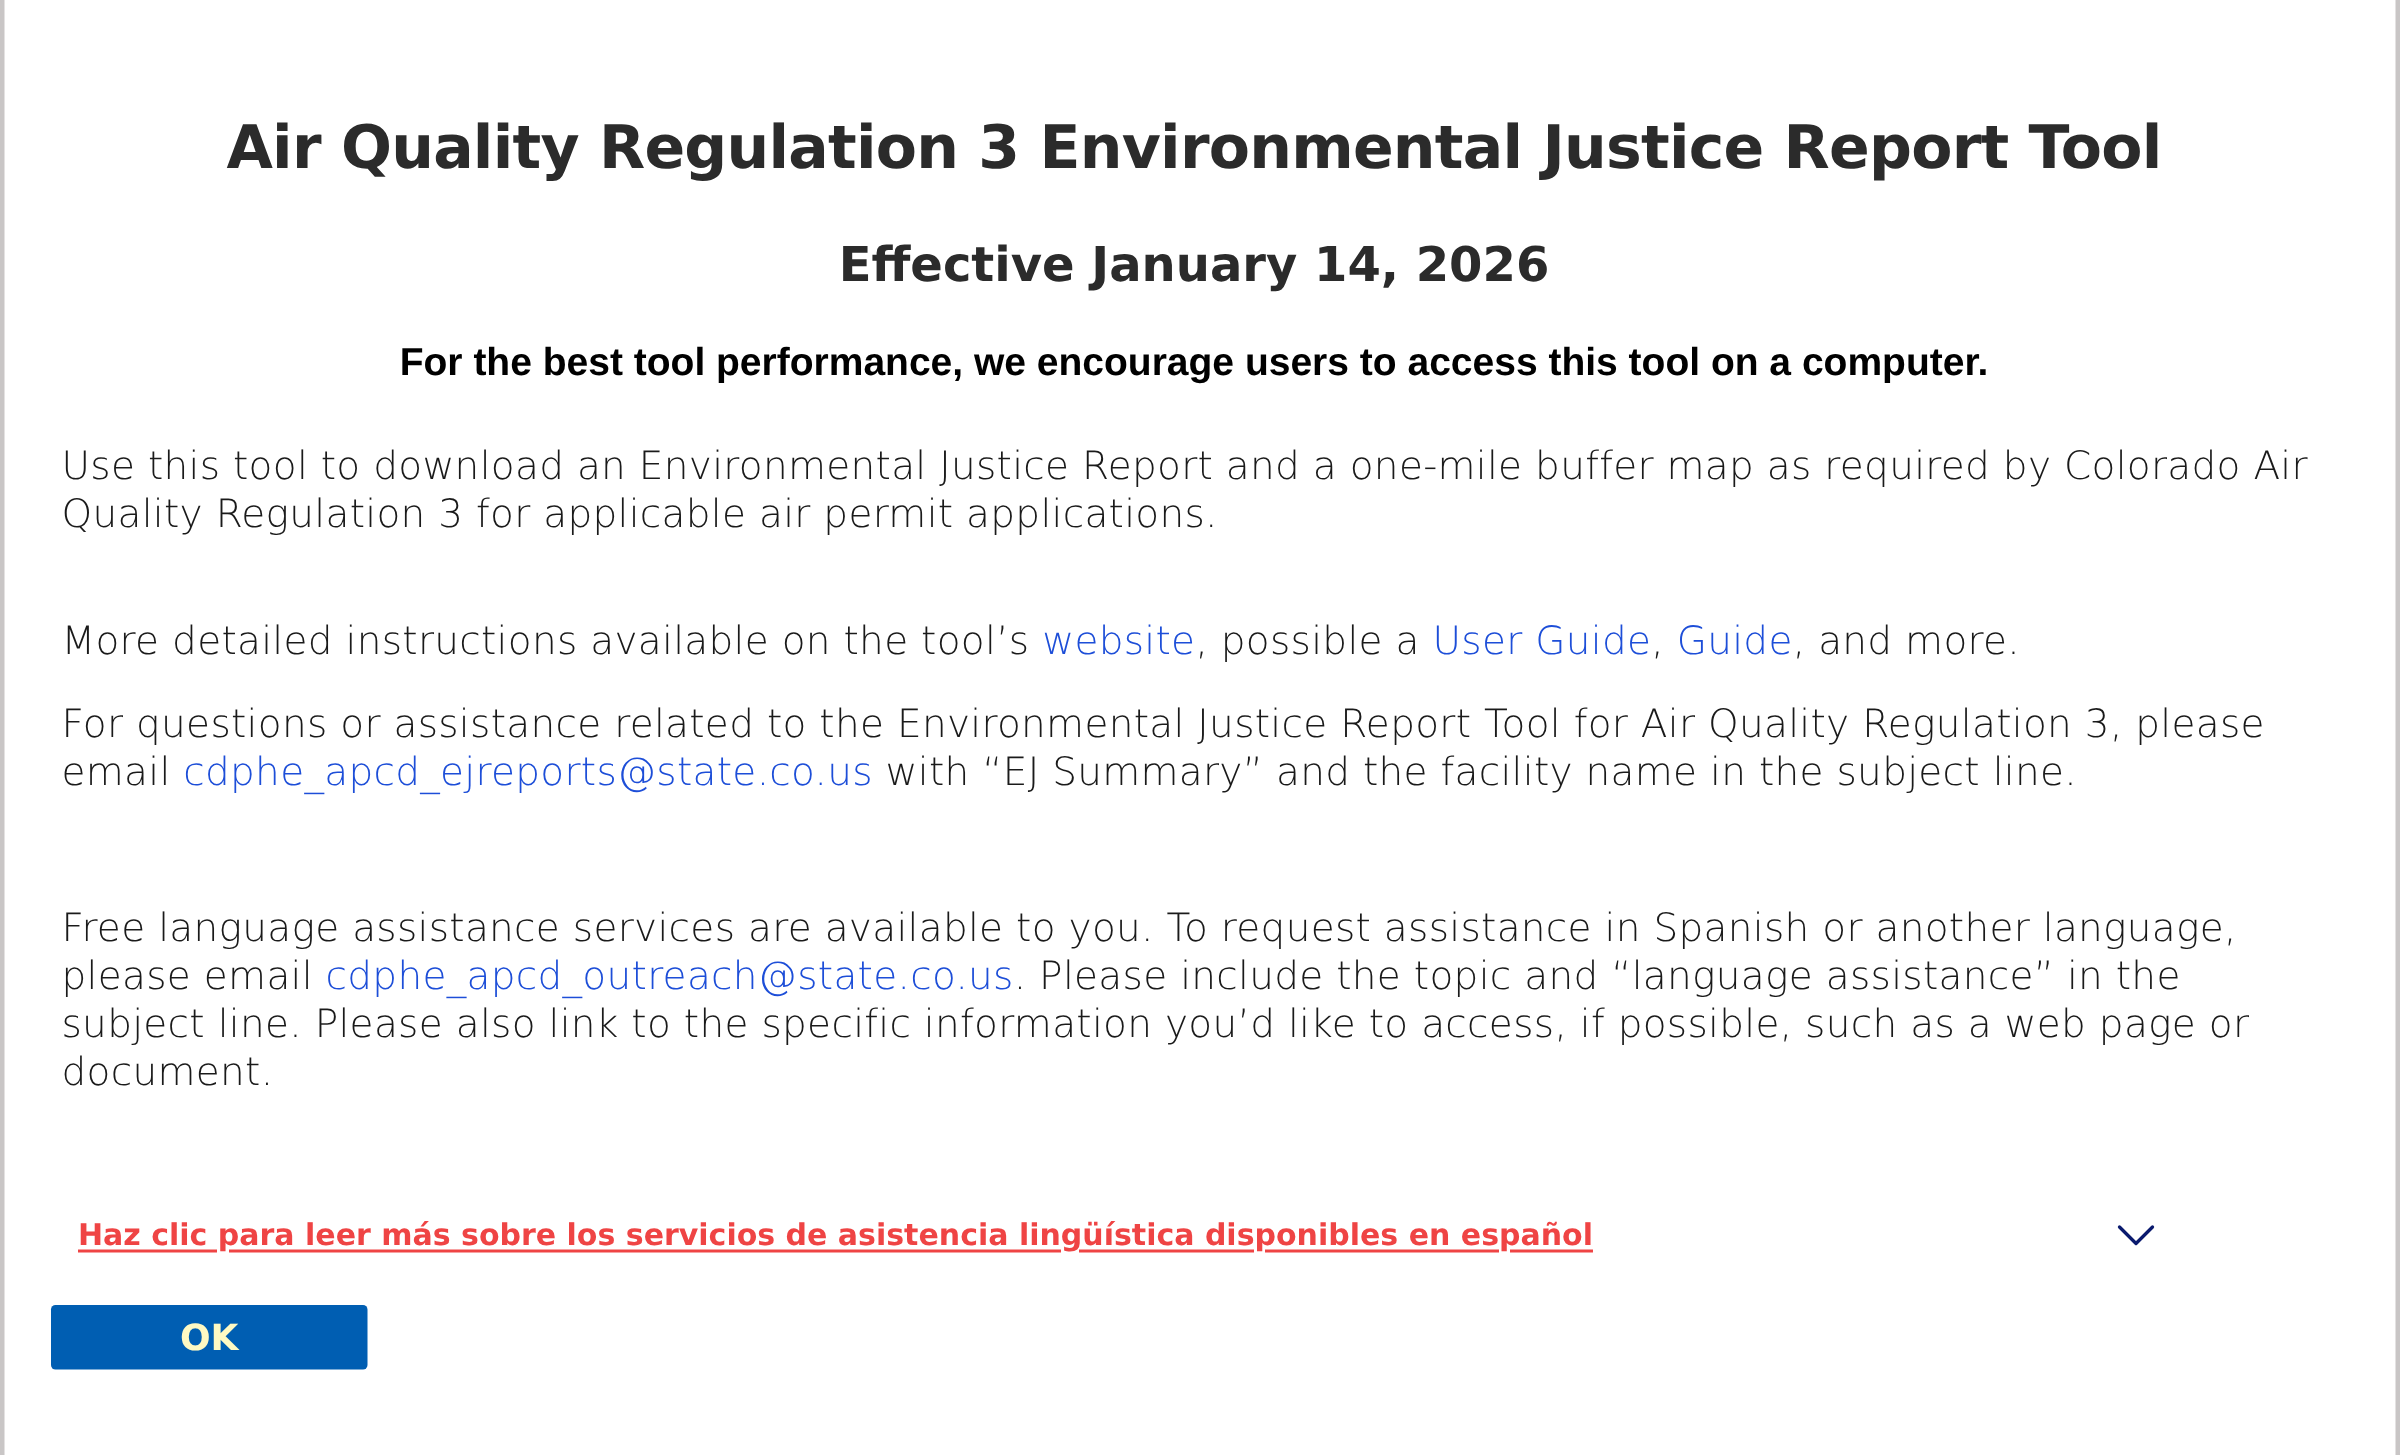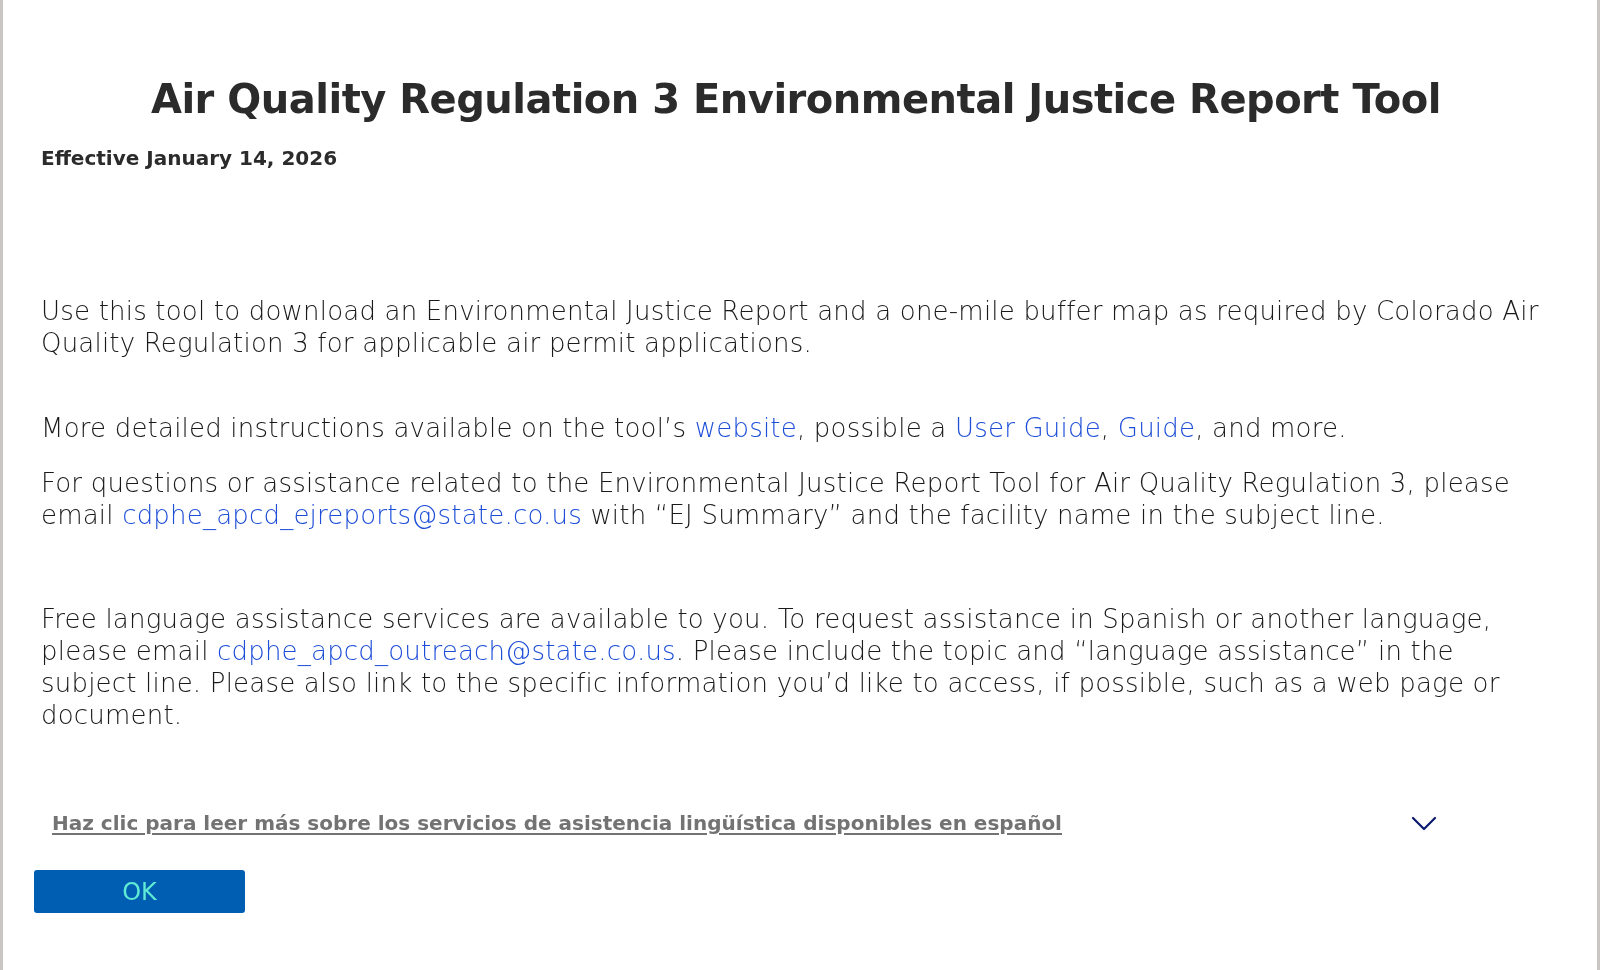--- a/index.html
+++ b/index.html
@@ -35,24 +35,25 @@
       font-family: "DejaVu Sans", sans-serif;
       font-weight: bold;
       font-size: 40px;
       color: #2b2b2b;
       letter-spacing: -0.5px;
       margin: 0;
     }
     .subtitle {
       position: absolute;
       left: 0; width: 1510px;
-      top: 146px;
+      top: 157px;
+      text-align: center;
       font-family: "DejaVu Sans", sans-serif;
       font-weight: bold;
-      font-size: 20px;
+      font-size: 32px;
       color: #2b2b2b;
       margin: 0;
     }
     .perf-note {
       position: absolute;
       left: 0; width: 1510px;
       top: 226px;
       text-align: center;
       font-family: "Liberation Sans", sans-serif;
       font-weight: bold;
@@ -88,55 +89,56 @@
       height: 34px;
       display: flex;
       align-items: center;
       justify-content: space-between;
       cursor: pointer;
     }
     .accordion-label {
       font-family: "DejaVu Sans", sans-serif;
       font-size: 20px;
       font-weight: 600;
-      color: #737373;
+      color: #ef4444;
       text-decoration: underline;
       text-underline-offset: 3px;
     }
     .chevron {
       width: 26px;
       height: 20px;
       display: inline-block;
       margin-right: 15px;
     }
     .ok-button {
       position: absolute;
       left: -7px;
       top: 870px;
       width: 211px;
       height: 43px;
       background: #005eb2;
       border: none;
       border-radius: 3px;
-      color: #5eead4;
+      color: #fef9c3;
       font-family: "DejaVu Sans", sans-serif;
-      font-weight: 400;
+      font-weight: 700;
       font-size: 24px;
       cursor: pointer;
       padding: 0;
     }
   </style>
 </head>
 <body>
 
 <div class="frame">
   <div class="modal">
 
     <h1 class="title">Air Quality Regulation 3 Environmental Justice Report Tool</h1>
     <h2 class="subtitle">Effective January 14, 2026</h2>
+    <p class="perf-note">For the best tool performance, we encourage users to access this tool on a computer.</p>
 
     <p class="para p1">Use this tool to download an Environmental Justice Report and a one-mile buffer map as required by Colorado Air Quality Regulation 3 for applicable air permit applications.</p>
 
     <p class="para p2"><span>More detailed instructions available on the tool’s </span><a class="link" href="#">website</a><span>, possible a </span><a class="link" href="#">User Guide</a><span>, </span><a class="link" href="#">Guide</a><span>, and more.</span></p>
 
     <p class="para p3"><span>For questions or assistance related to the Environmental Justice Report Tool for Air Quality Regulation 3, please email </span><a class="link" href="#">cdphe_apcd_ejreports@state.co.us</a><span> with “EJ Summary” and the facility name in the subject line.</span></p>
 
     <p class="para p4"><span>Free language assistance services are available to you. To request assistance in Spanish or another language, please email </span><a class="link" href="#">cdphe_apcd_outreach@state.co.us</a><span>. Please include the topic and “language assistance” in the subject line. Please also link to the specific information you’d like to access, if possible, such as a web page or document.</span></p>
 
     <div class="accordion">

